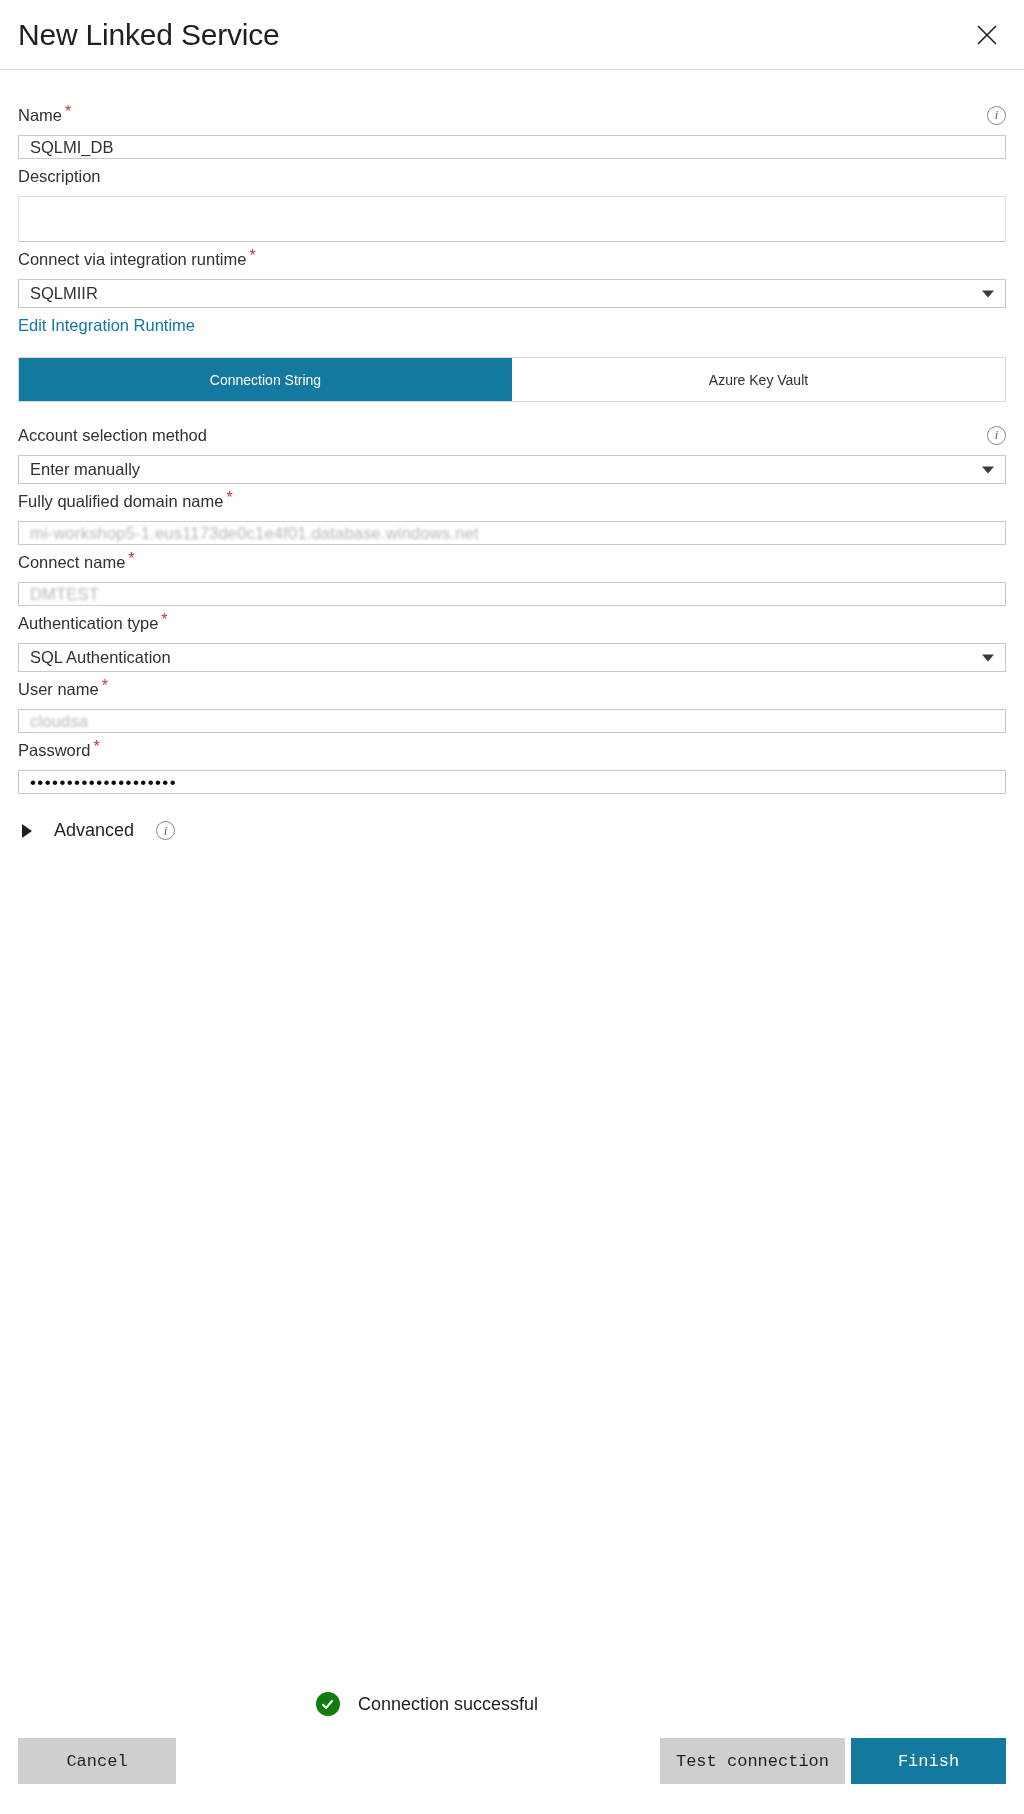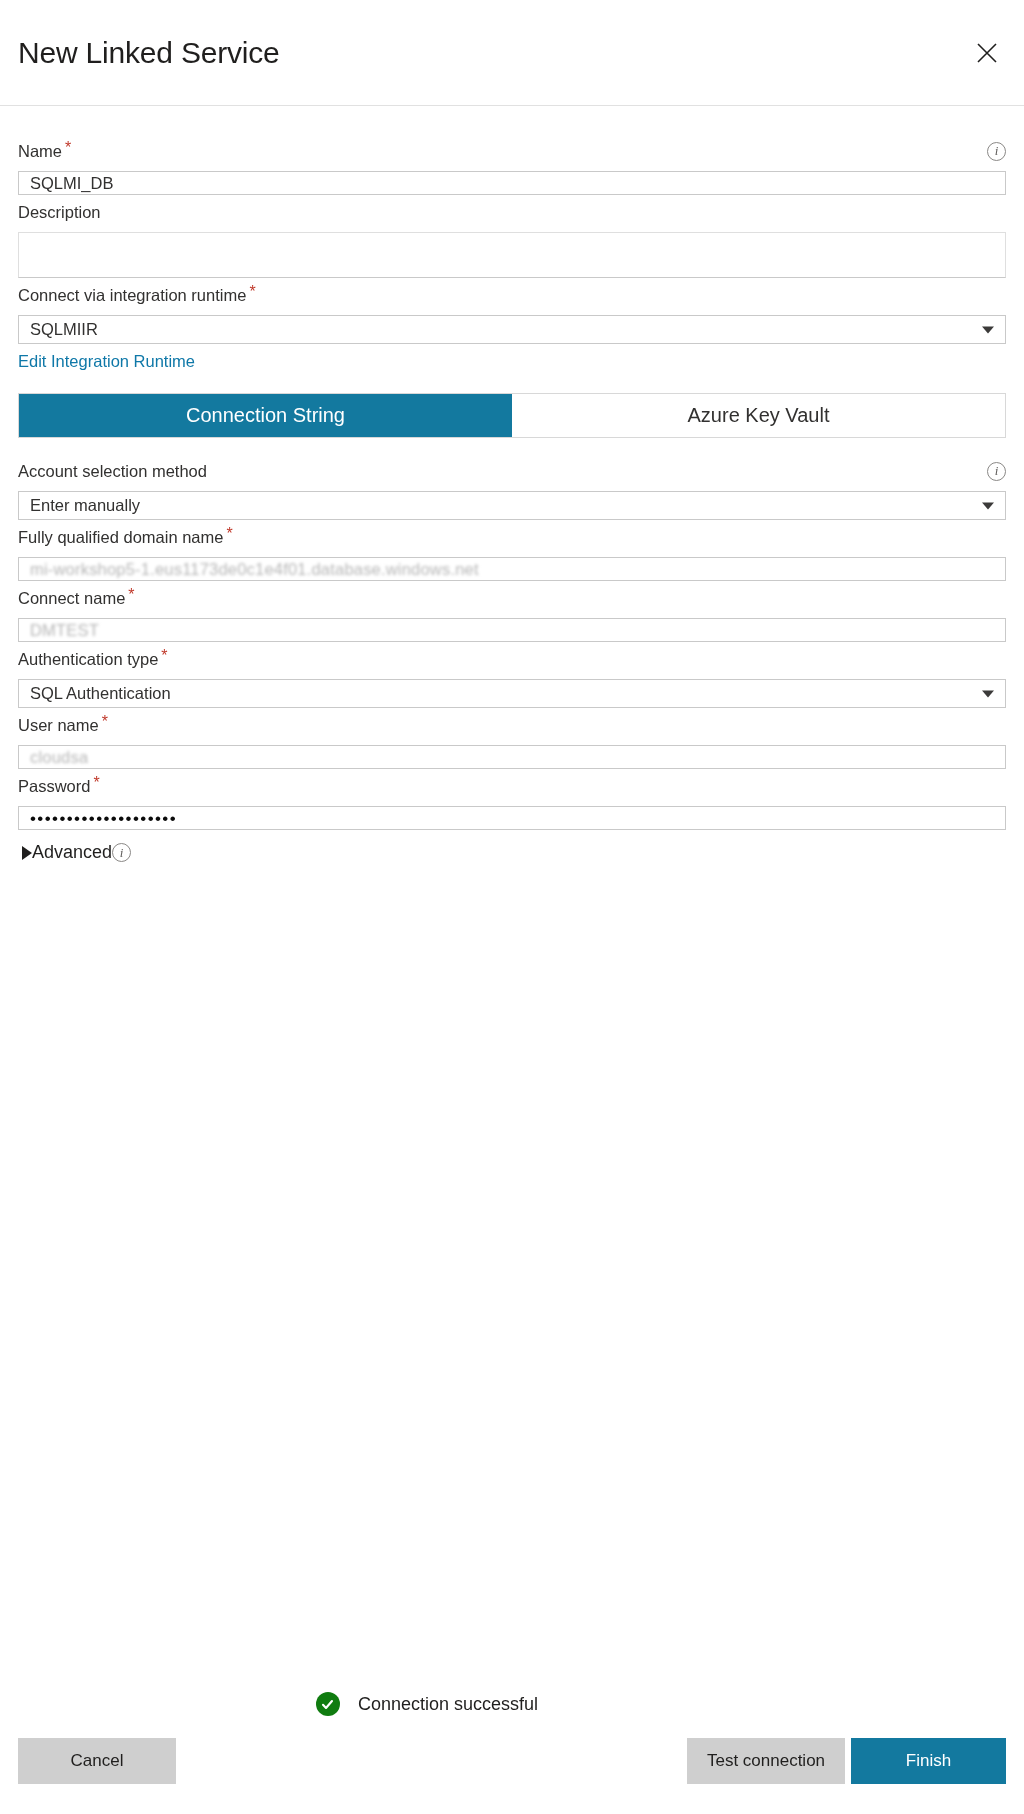--- a/index.html
+++ b/index.html
@@ -9,21 +9,21 @@
     height: 1814px;
     background: #ffffff;
     font-family: "Liberation Sans", sans-serif;
     color: #323130;
     position: relative;
     overflow: hidden;
   }
 
   
   .panel-header {
-    height: 106px;
+    height: 70px;
     display: flex;
     align-items: center;
     justify-content: space-between;
     padding: 0 16px 0 18px;
     border-bottom: 1px solid #e1e1e1;
   }
   .panel-title {
     font-size: 30px;
     font-weight: 400;
     color: #201f1e;
@@ -153,21 +153,21 @@
     width: 100%;
     border: 1px solid #d8d8d8;
     margin-bottom: 22px;
     height: 45px;
   }
   .tab {
     flex: 1;
     display: flex;
     align-items: center;
     justify-content: center;
-    font-size: 20px;
+    font-size: 14px;
     cursor: pointer;
     background: #ffffff;
     color: #323130;
   }
   .tab.active {
     background: #13799f;
     color: #ffffff;
   }
 
   
@@ -184,22 +184,22 @@
     font-size: 17px;
     letter-spacing: 1.4px;
     color: #0b0b0b;
     line-height: 1;
   }
 
   
   .advanced-row {
     display: flex;
     align-items: center;
-    gap: 0;
-    margin-top: 12px;
+    gap: 22px;
+    margin-top: 26px;
     cursor: pointer;
   }
   .tri {
     width: 0; height: 0;
     border-top: 7px solid transparent;
     border-bottom: 7px solid transparent;
     border-left: 10px solid #201f1e;
     margin-left: 4px;
   }
   .advanced-label {
@@ -238,21 +238,21 @@
   .btn-row {
     display: flex;
     align-items: center;
     justify-content: space-between;
   }
   .btn {
     height: 46px;
     min-width: 158px;
     border: none;
     font-size: 17px;
-    font-family: Liberation Sans, sans-serif;
+    font-family: Liberation Mono, monospace;
     cursor: pointer;
     display: inline-flex;
     align-items: center;
     justify-content: center;
     padding: 0 16px;
   }
   .btn-secondary { background: #cfcfcf; color: #201f1e; }
   .btn-primary { background: #13799f; color: #ffffff; min-width: 155px; }
   .right-btns { display: flex; gap: 6px; }
 </style>

